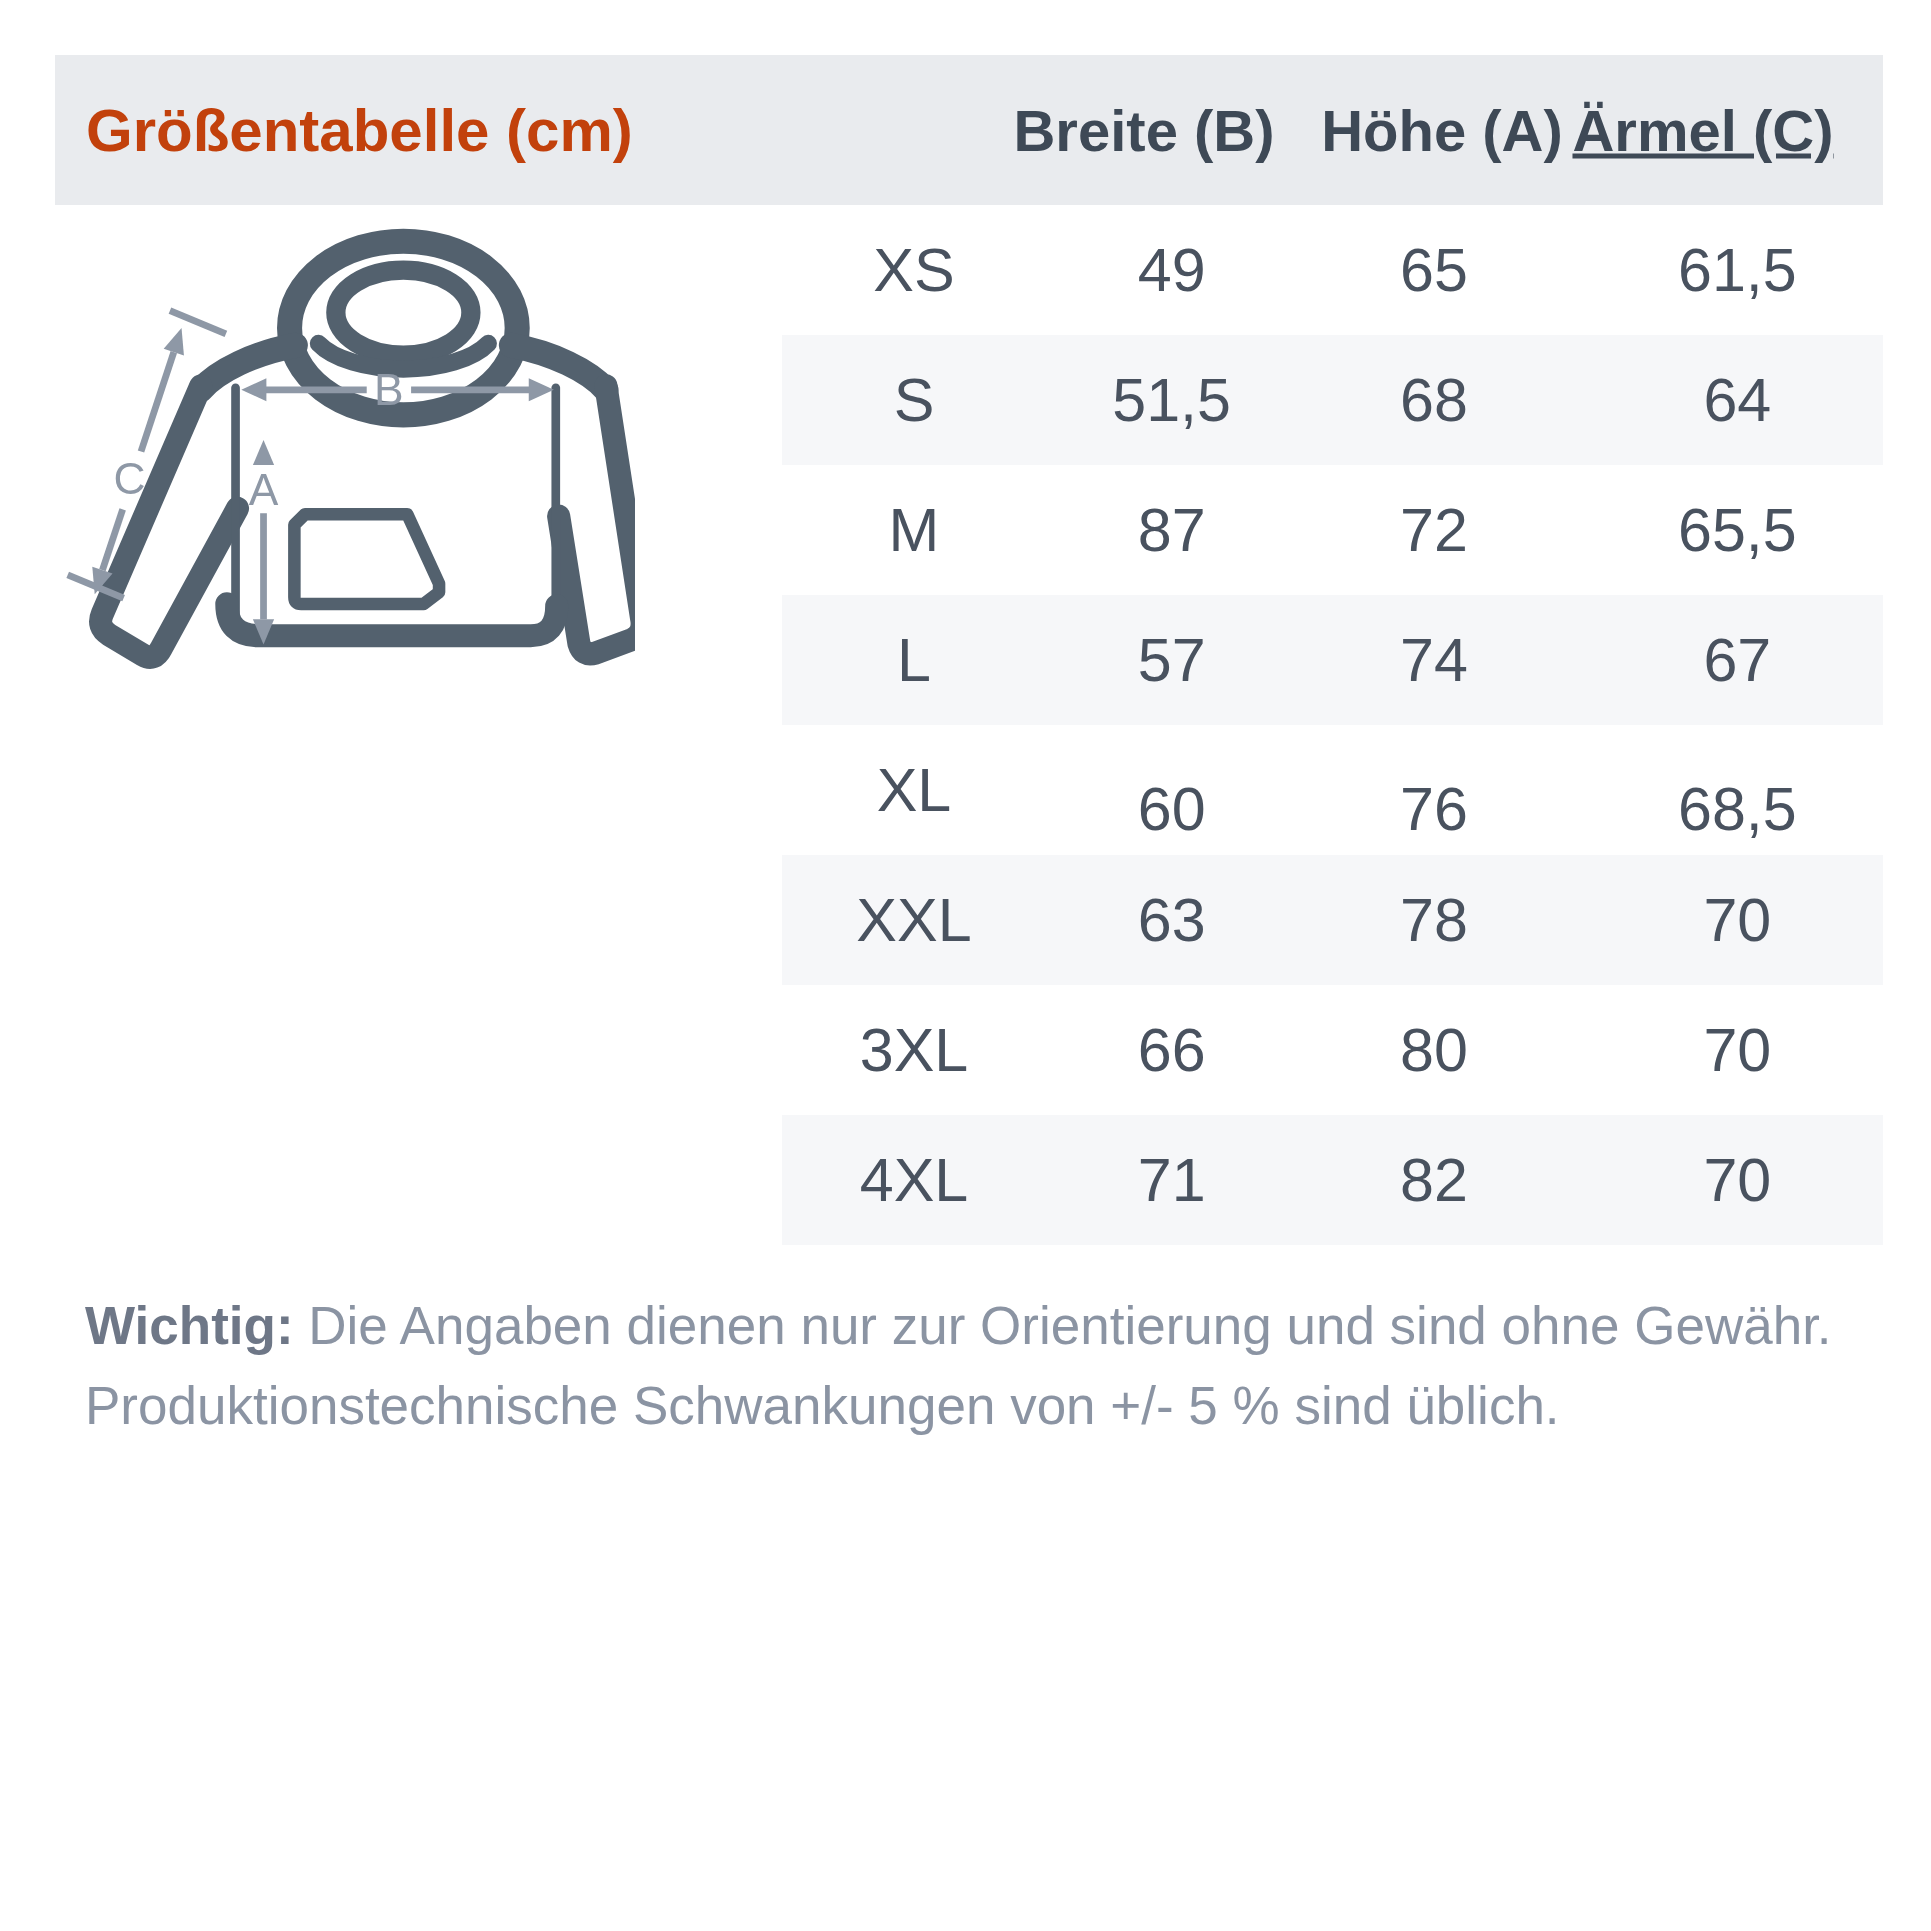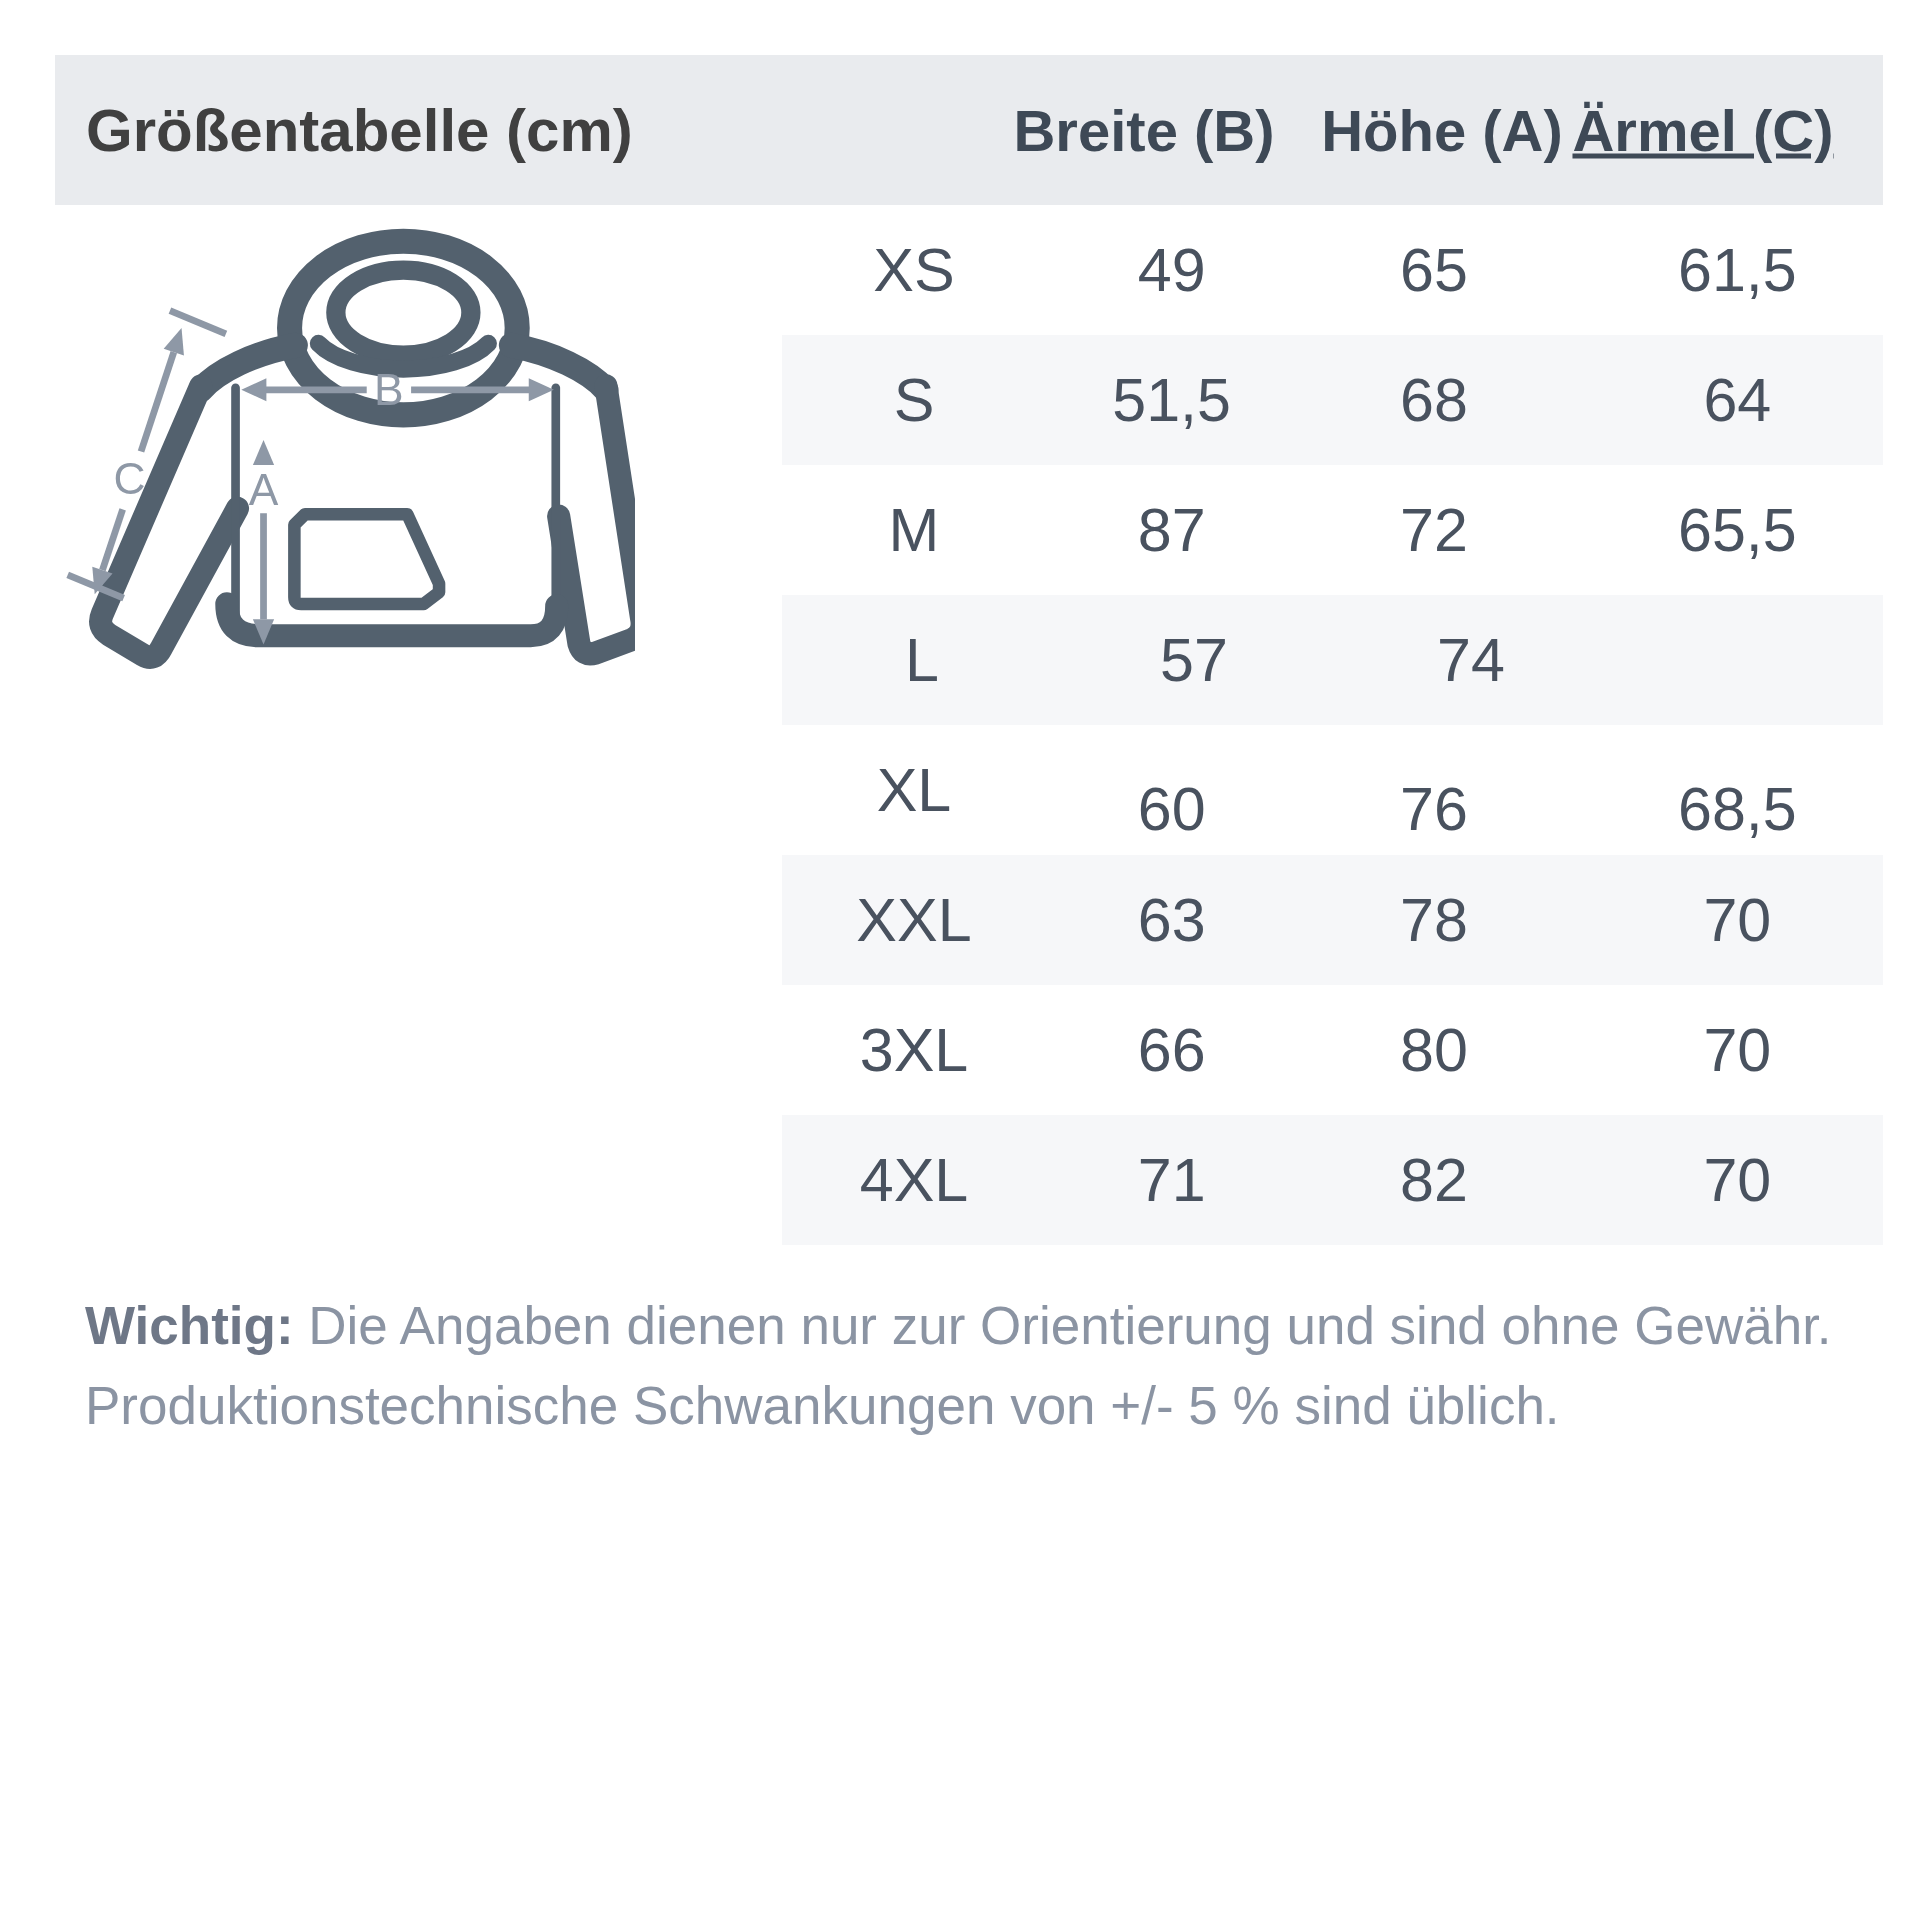--- a/index.html
+++ b/index.html
@@ -13,21 +13,21 @@
   
   .topbar {
     position:absolute; left:55px; top:55px;
     width:1828px; height:150px;
     background:#e9ebee;
   }
   .title {
     position:absolute; left:31px; top:50%;
     transform:translateY(-50%);
     margin:0;
-    font-size:60px; font-weight:bold; color:#404040;
+    font-size:60px; font-weight:bold; color:#c2410c;
     white-space:nowrap;
   }
   .hcol {
     position:absolute; top:50%;
     transform:translateY(-50%);
     width:290px; text-align:center;
     font-size:58px; font-weight:bold; color:#3e4956;
     white-space:nowrap;
   }
   .hcol-0 { left:944px; }
@@ -146,20 +146,21 @@
     <div class="trow">
       <div class="cell c-size">M</div>
       <div class="cell c-breite val">87</div>
       <div class="cell c-hoehe val">72</div>
       <div class="cell c-aermel val">65,5</div>
     </div>
     <div class="trow">
       <div class="cell c-size">L</div>
       <div class="cell c-breite val">57</div>
       <div class="cell c-hoehe val">74</div>
+      <div class="cell c-aermel val">67</div>
     </div>
     <div class="trow">
       <div class="cell c-size">XL</div>
       <div class="cell c-breite val">60</div>
       <div class="cell c-hoehe val">76</div>
       <div class="cell c-aermel val">68,5</div>
     </div>
     <div class="trow">
       <div class="cell c-size">XXL</div>
       <div class="cell c-breite val">63</div>

